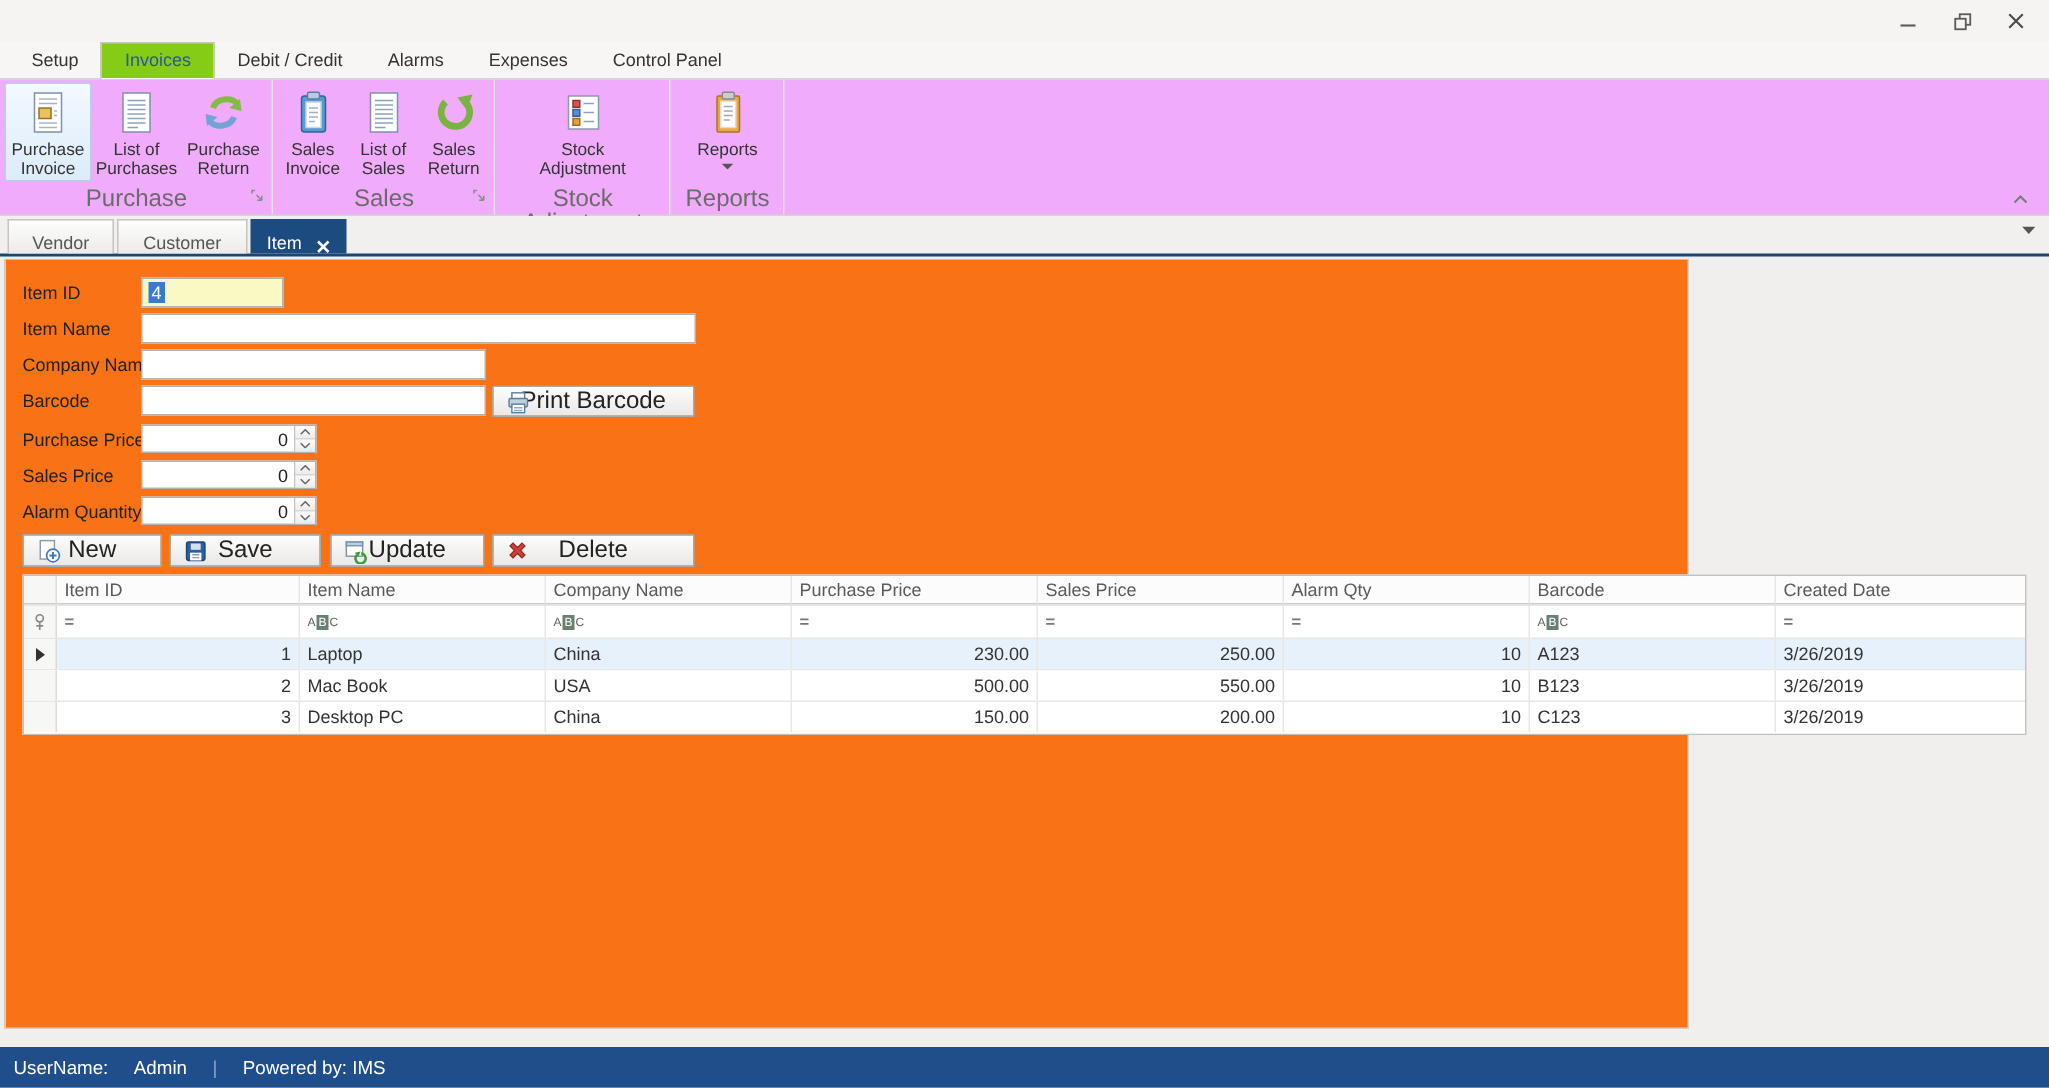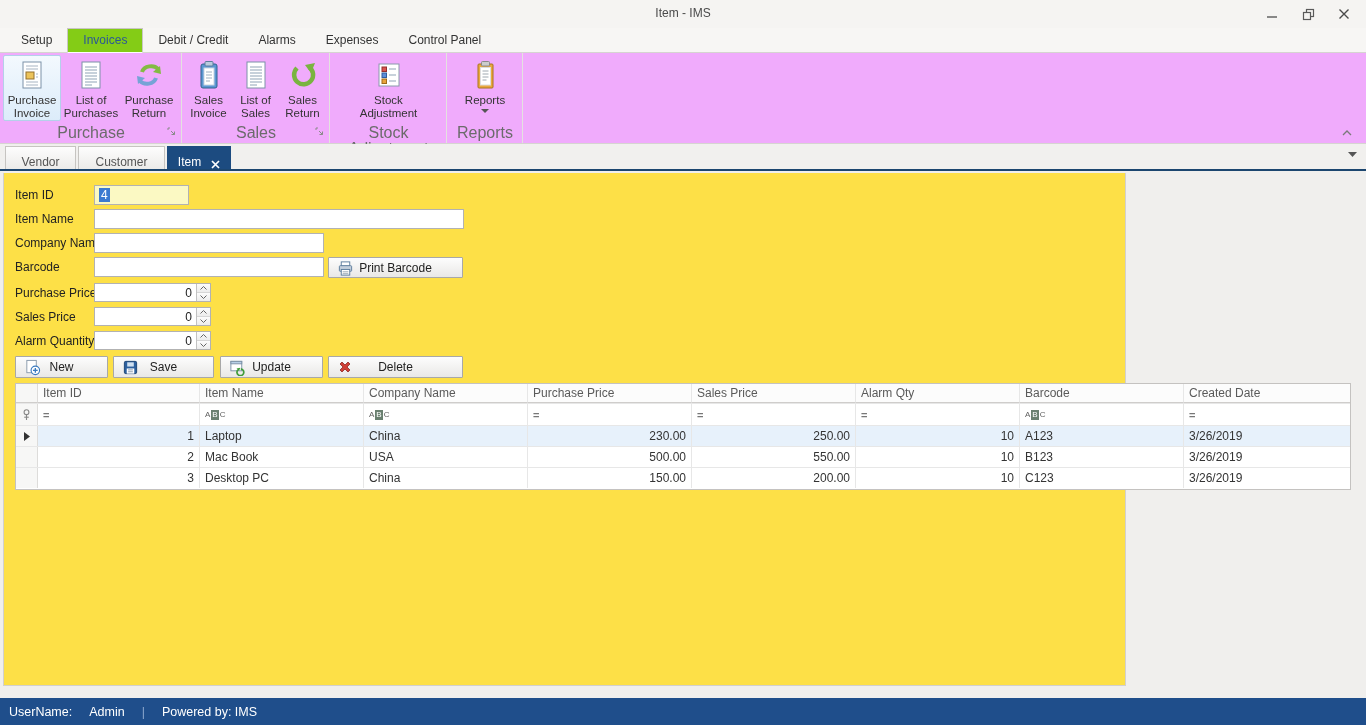--- a/index.html
+++ b/index.html
@@ -35,36 +35,36 @@
   .ribbon-collapse { position:absolute; right:10px; top:126px; width:18px; height:14px;
     display:flex; align-items:center; justify-content:center; }
   
   .doctabs { position:absolute; top:144px; left:0; right:0; height:27px; background:#f1f0ee;
     border-bottom:2px solid #1c466f; display:flex; align-items:flex-end; padding-left:5px; }
   .dtab { height:23px; display:flex; align-items:flex-end; justify-content:center; font-size:12px; margin-right:2px; }
   .dtab.inactive { background:linear-gradient(#fdfdfd,#ecebe9); border:1px solid #c6c4c1; border-bottom:none; color:#555; }
   .dtab.active { background:#1c4b80; color:#fff; gap:10px; }
   .tab-droplist { position:absolute; right:9px; bottom:8px; }
   
-  .content { position:absolute; top:173px; left:3px; width:1123px; height:513px; background:#fde047;
+  .content { position:absolute; top:173px; left:3px; width:1123px; height:513px; background:#f97316;
     border-left:1px solid #d2d0ce; border-right:1px solid #d2d0ce; border-bottom:1px solid #d2d0ce; }
   .flabel { position:absolute; font-size:12px; color:#222; }
   .fedit { position:absolute; border:1px solid #b2b2b2; background:#fff; height:20px; font-size:12px;
     font-family:"Liberation Sans", sans-serif; padding:0 4px; color:#333; }
   .fedit-yellow { background:#fbf9c3; display:flex; align-items:center; }
   .sel-text { background:#3b7ad1; color:#fff; padding:0 2px; font-size:12px; }
   .spinedit { position:absolute; border:1px solid #b2b2b2; background:#fff; height:19px; display:flex; }
   .spinval { flex:1; font-size:12px; text-align:right; padding:2px 4px 0 0; color:#222; }
   .spinbtns { width:14px; border-left:1px solid #c2c2c2; display:flex; flex-direction:column; }
   .spinbtn { flex:1; display:flex; align-items:center; justify-content:center; background:linear-gradient(#fcfcfc,#ececec); }
   .spinbtn + .spinbtn { border-top:1px solid #d6d6d6; }
   .formbtn { position:absolute; height:22px; border:1px solid #a8a8a8; border-radius:1px;
     background:linear-gradient(#fdfdfd,#e9e8e6); display:flex; align-items:center; justify-content:center; }
   .formbtn .bicon { position:absolute; left:8px; top:2px; }
-  .formbtn .blabel { font-size:12px; color:#222; }
+  .formbtn .blabel { font-size:16px; color:#222; }
   
   .grid { position:absolute; left:11px; top:210px; width:1336px; border:1px solid #c4c2c0; background:#fff; }
   .grow { display:flex; border-bottom:1px solid #e7e7e7; background:#fff; }
   .grow:last-child { border-bottom:none; }
   .grow.sel .gc { background:#e7f1fb; }
   .gc { border-right:1px solid #e7e7e7; padding:0 5px; font-size:12px; display:flex; align-items:center;
     height:20px; overflow:hidden; white-space:nowrap; color:#333; }
   .grow .gc:last-child { border-right:none; }
   .ghead .gc { color:#5a5a5a; height:19px; border-bottom:1px solid #cfcdcb; background:#fcfcfc; }
   .gfilter .gc { height:21px; }
@@ -78,21 +78,20 @@
   
   .statusbar { position:absolute; bottom:0; left:0; right:0; height:27px; background:#1f4e8b;
     display:flex; align-items:center; padding-left:9px; color:#fff; font-size:12.5px; }
   .statusbar .sep { color:#8aa6cd; margin:0 17px; }
   .statusbar .gap { width:17px; }
 </style>
 </head>
 <body>
 
 <div class="titlebar">
-  <div class="title">Item - IMS</div>
   <div class="winbtns">
     <div class="winbtn">
       <svg width="12" height="12" viewBox="0 0 12 12">
           <line x1="1" y1="9" x2="11" y2="9" stroke="#5a5a5a" stroke-width="1.4"></line>
         </svg>
     </div>
     <div class="winbtn">
       <svg width="13" height="13" viewBox="0 0 13 13">
         <rect x="4.5" y="1.5" width="7" height="7" fill="none" stroke="#5a5a5a" stroke-width="1.2"></rect>
         <rect x="1.5" y="4.5" width="7" height="7" fill="#f5f4f2" stroke="#5a5a5a" stroke-width="1.2"></rect>

